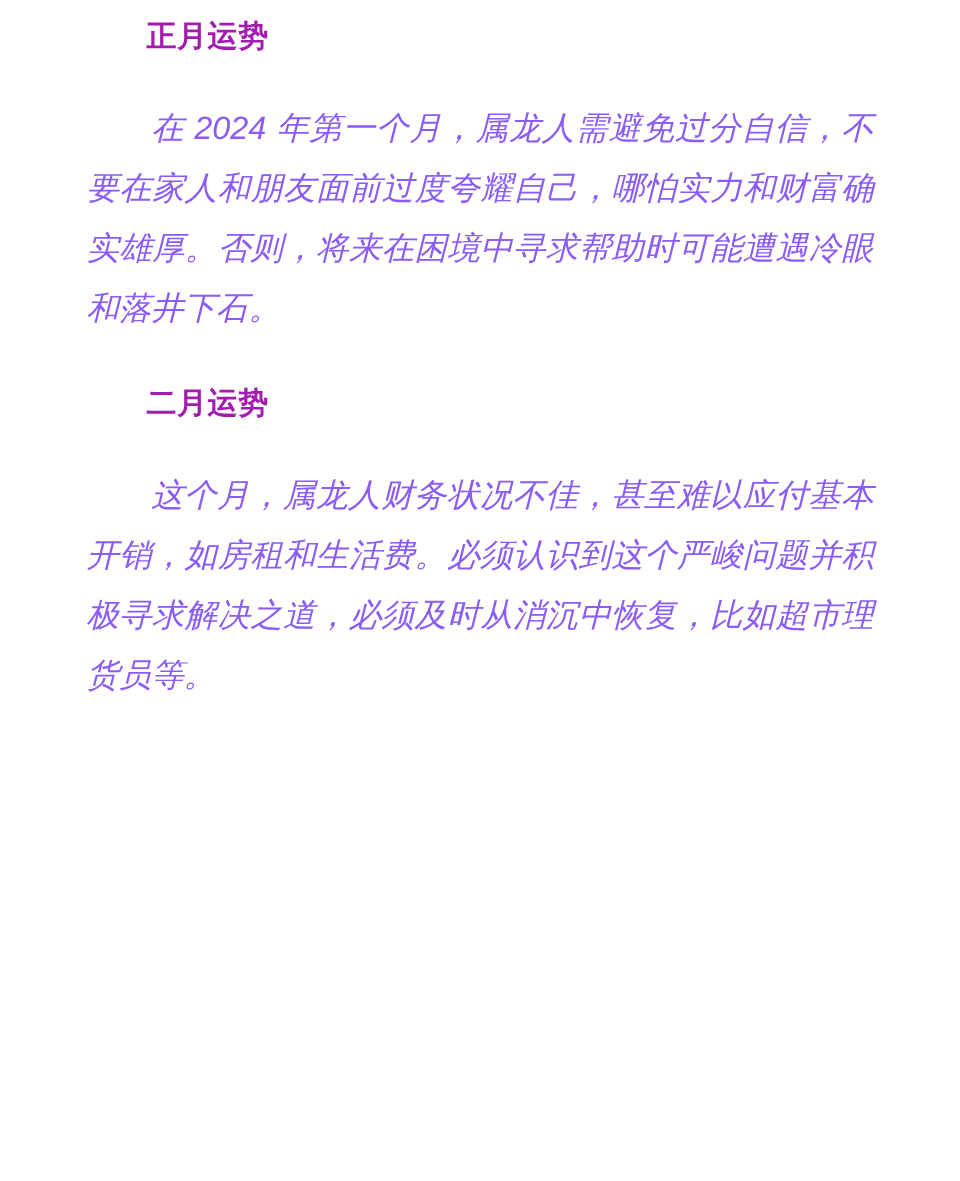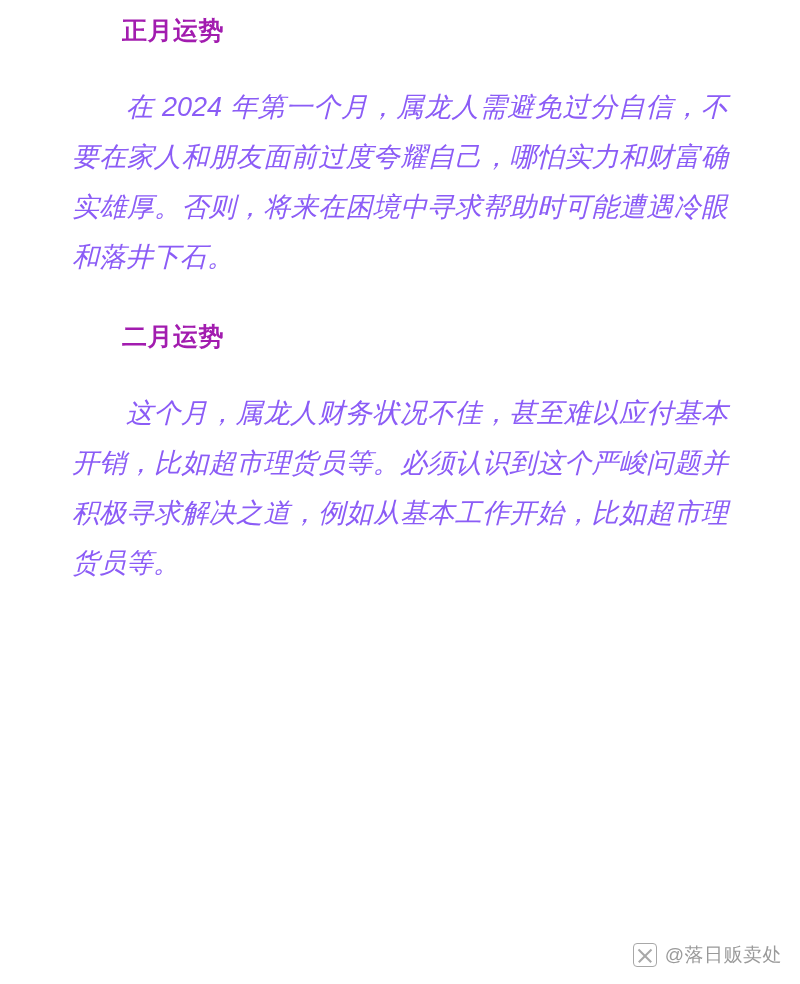--- a/index.html
+++ b/index.html
@@ -86,21 +86,17 @@
   <div class="section">
     <h2 class="heading">正月运势</h2>
     <p class="para">在 2024 年第一个月，属龙人需避免过分自信，不要在家人和朋友面前过度夸耀自己，哪怕实力和财富确实雄厚。否则，将来在困境中寻求帮助时可能遭遇冷眼和落井下石。</p>
   </div>
 
   <div class="section">
   </div>
 
   <div class="section">
     <h2 class="heading">二月运势</h2>
-    <p class="para">这个月，属龙人财务状况不佳，甚至难以应付基本开销，比如超市理货员等。必须认识到这个严峻问题并积极寻求解决之道，例如从基本工作开始，比如超市理货员等。</p>
+    <p class="para">这个月，属龙人财务状况不佳，甚至难以应付基本开销，如房租和生活费。必须认识到这个严峻问题并积极寻求解决之道，必须及时从消沉中恢复，比如超市理货员等。</p>
   </div>
 
-  <div class="watermark">
-    <span class="wm-logo"></span>
-    <span>@落日贩卖处</span>
-  </div>
 
 </div>
 
 </body></html>

